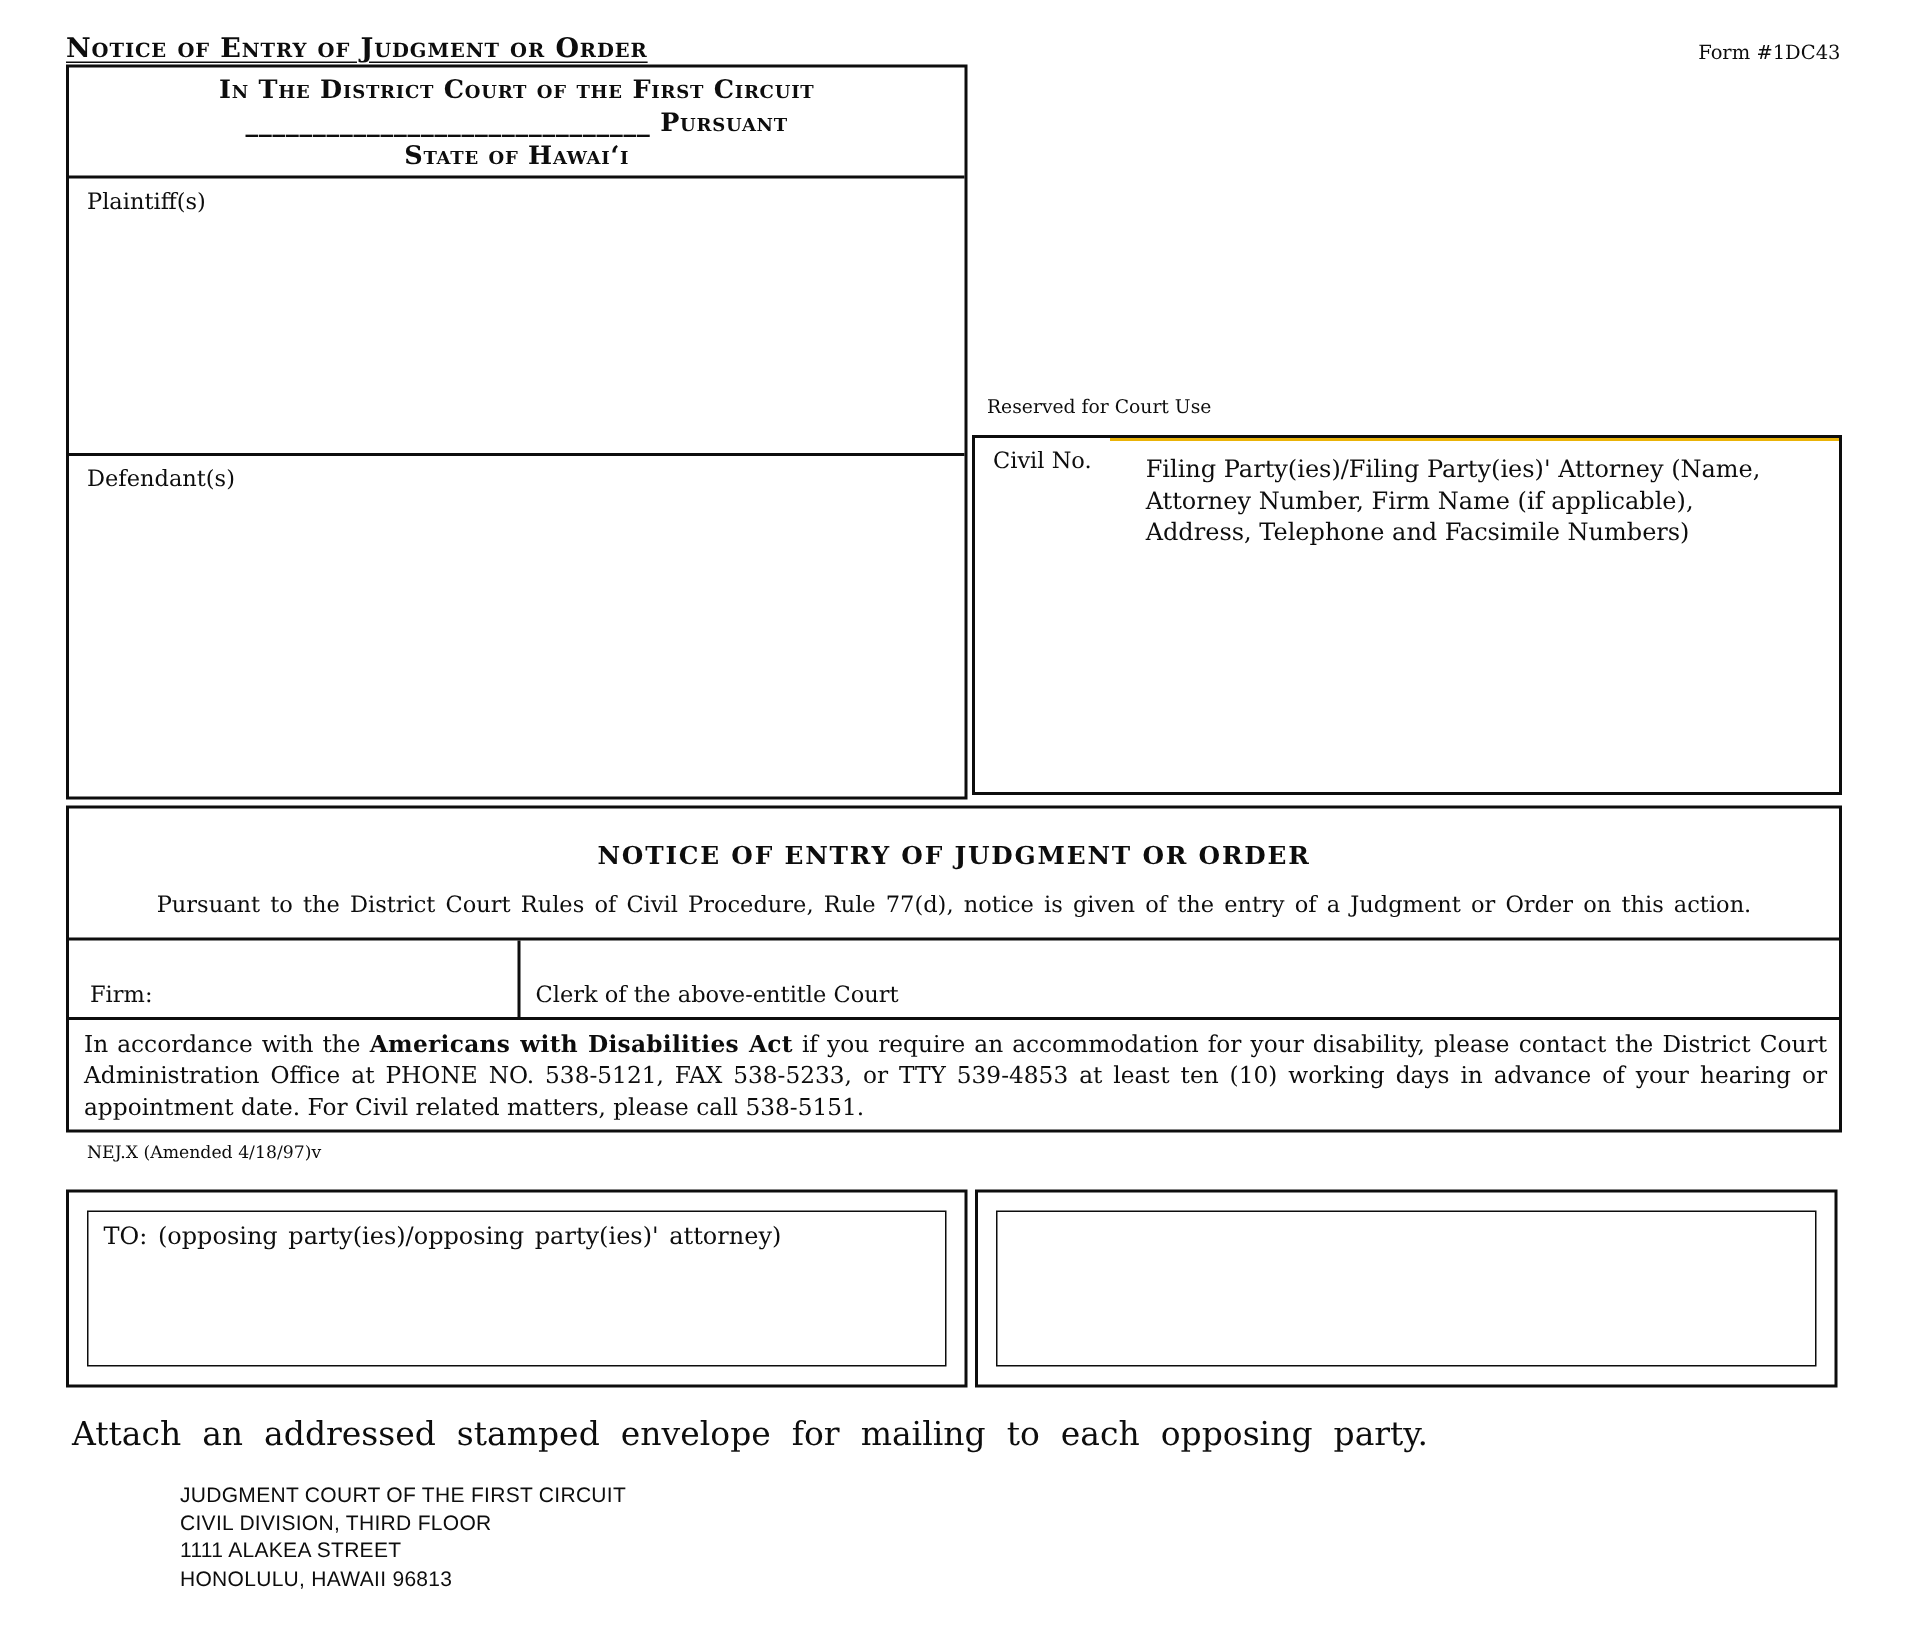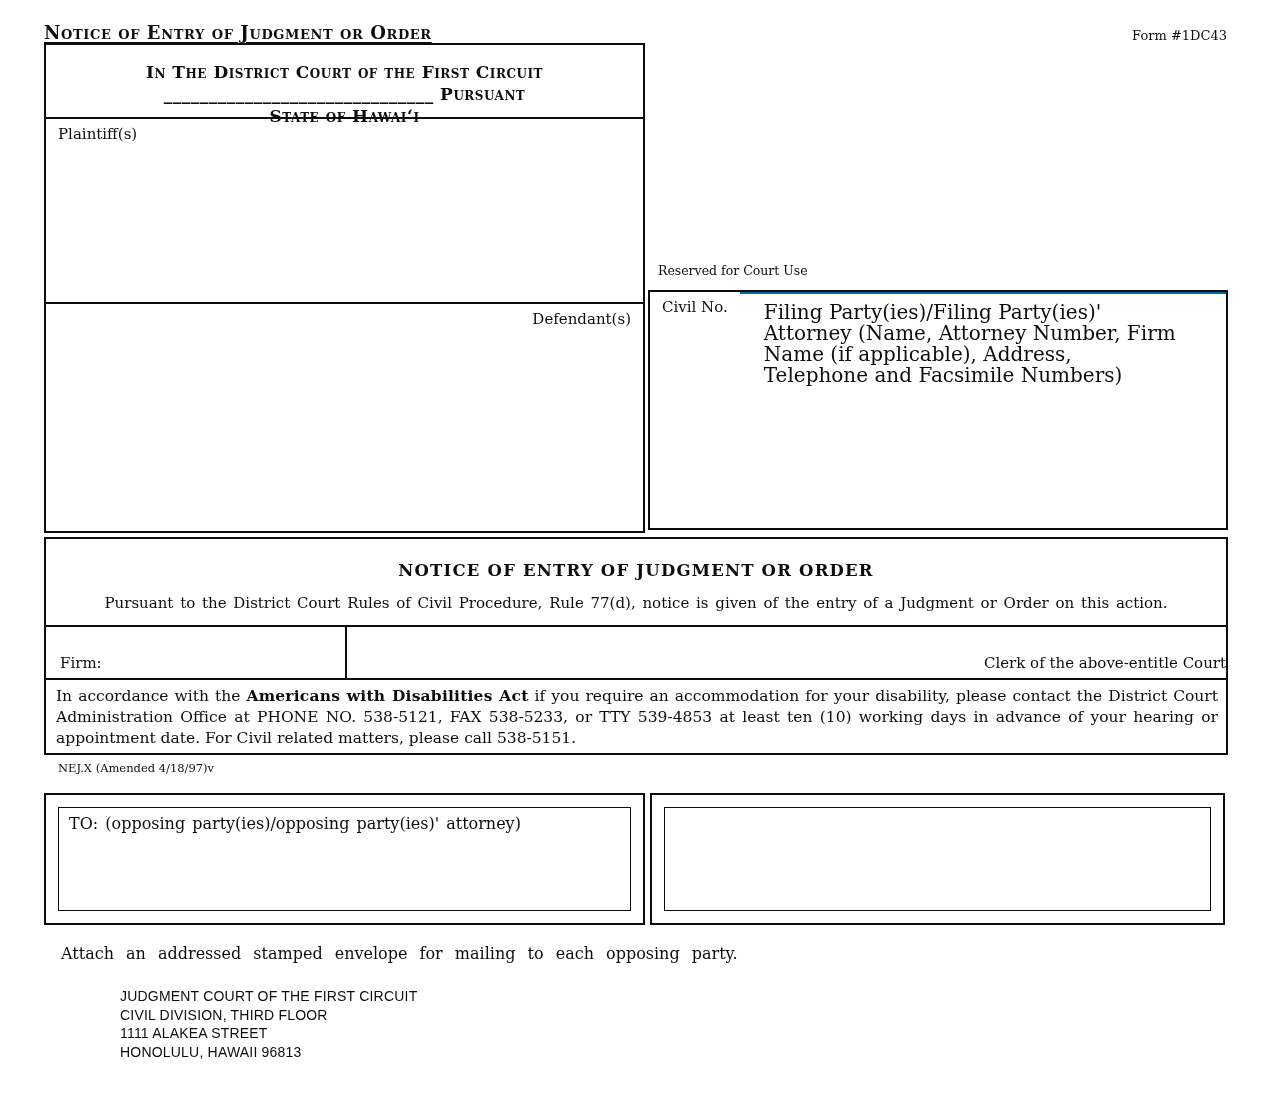--- a/index.html
+++ b/index.html
@@ -34,48 +34,48 @@
     border: 2px solid #0d0d0d;
     display: flex; flex-direction: column;
   }
   .court-header {
     height: 72px;
     text-align: center;
     font-weight: bold;
     font-variant: small-caps;
     font-size: 17px;
     letter-spacing: 0.5px;
-    padding-top: 16px;
+    padding-top: 4px;
     line-height: 22px;
   }
   .caption-cell {
     border-top: 2px solid #0d0d0d;
     padding: 6px 12px;
     font-size: 15px;
   }
   .cell-plaintiff { height: 185px; }
-  .cell-defendant { flex: 1; text-align: right; }
+  .cell-defendant { flex: 1; }
 
   
   .reserved-label {
     left: 658px; top: 263px;
     font-size: 12.5px;
   }
   .right-col {
     left: 648px; top: 290px;
     width: 580px; height: 240px;
     border: 2px solid #0d0d0d;
     display: flex; flex-direction: row;
   }
   .cell-civil { height: 42px; padding: 6px 12px; font-size: 15px; }
   .cell-filing {
     flex: 1;
-    border-top: 2px solid #0369a1;
+    border-top: 2px solid #eab308;
     padding: 8px 44px 8px 24px;
-    font-size: 20px;
+    font-size: 16px;
     line-height: 21px;
   }
 
   
   .mid-block {
     left: 44px; top: 537px;
     width: 1184px; height: 218px;
     border: 2px solid #0d0d0d;
     display: flex; flex-direction: column;
   }
@@ -101,21 +101,20 @@
     border-right: 2px solid #0d0d0d;
     display: flex; align-items: flex-end;
     padding: 0 0 6px 14px;
     font-size: 15px;
   }
   .clerk-cell {
     flex: 1;
     display: flex; align-items: flex-end;
     padding: 0 0 6px 10px;
     font-size: 15px;
-    justify-content: flex-end;
   }
   .ada-cell {
     flex: 1;
     border-top: 2px solid #0d0d0d;
     padding: 5px 8px 4px 10px;
     font-size: 15.5px;
     line-height: 21px;
     text-align: justify;
   }
   .ada-cell b { letter-spacing: 0.2px; }
@@ -135,22 +134,22 @@
     width: 100%; height: 100%;
     padding: 6px 10px;
     font-size: 16px;
     word-spacing: 2px;
   }
   .to-box   { left: 44px;  top: 793px; width: 601px; height: 132px; }
   .stamp-box{ left: 650px; top: 793px; width: 575px; height: 132px; }
 
   
   .attach-note {
-    left: 61px; top: 944px;
-    font-size: 16px;
+    left: 48px; top: 944px;
+    font-size: 22px;
     word-spacing: 7px;
   }
   .mailing-address {
     left: 120px; top: 987px;
     font-family: "Liberation Sans", sans-serif;
     font-size: 14px;
     line-height: 18.5px;
     letter-spacing: 0.2px;
   }
 </style>

